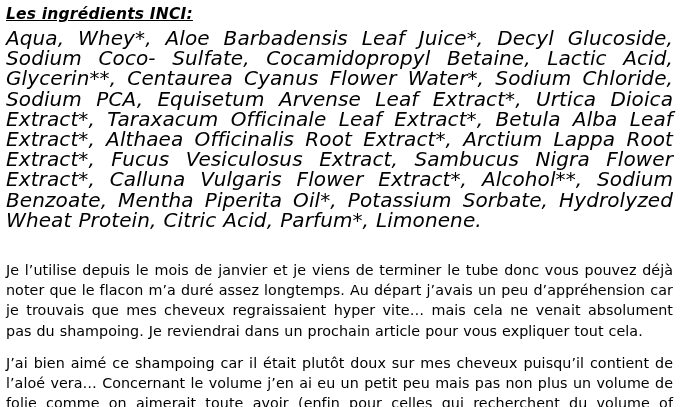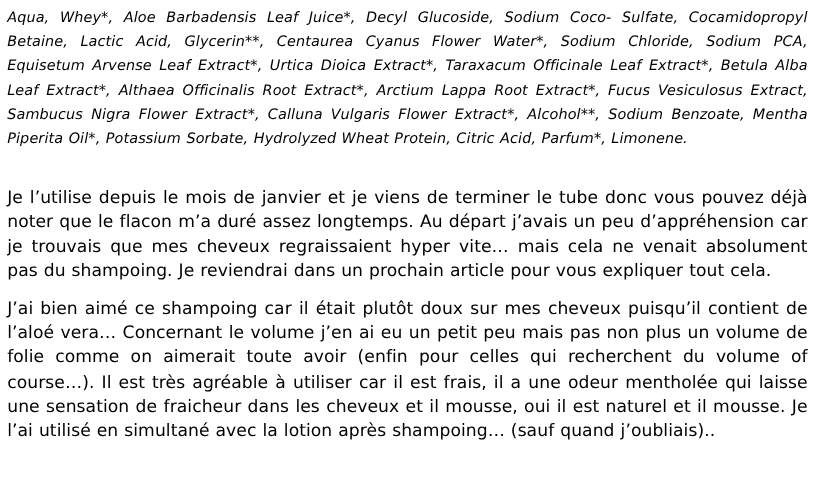--- a/index.html
+++ b/index.html
@@ -25,21 +25,21 @@
     font-style: italic;
     font-weight: bold;
     text-decoration: underline;
     font-size: 15.5px;
     line-height: 20px;
     margin: 0 0 4px 0;
     letter-spacing: 0.2px;
   }
   .ingredients {
     font-style: italic;
-    font-size: 12px;
+    font-size: 20px;
     line-height: 20.2px;
     margin: 0;
     text-align: justify;
     text-justify: inter-word;
     letter-spacing: 0.1px;
     word-spacing: 0.6px;
   }
   .gap {
     height: 18px;
   }
@@ -54,20 +54,21 @@
   }
   .para:last-child {
     margin-bottom: 0;
   }
 </style>
 </head>
 <body>
 
 <div class="page">
 
+  <p class="heading">Les ingrédients INCI:</p>
 
   <p class="ingredients">Aqua, Whey*, Aloe Barbadensis Leaf Juice*, Decyl Glucoside, Sodium Coco- Sulfate, Cocamidopropyl Betaine, Lactic Acid, Glycerin**, Centaurea Cyanus Flower Water*, Sodium Chloride, Sodium PCA, Equisetum Arvense Leaf Extract*, Urtica Dioica Extract*, Taraxacum Officinale Leaf Extract*, Betula Alba Leaf Extract*, Althaea Officinalis Root Extract*, Arctium Lappa Root Extract*, Fucus Vesiculosus Extract, Sambucus Nigra Flower Extract*, Calluna Vulgaris Flower Extract*, Alcohol**, Sodium Benzoate, Mentha Piperita Oil*, Potassium Sorbate, Hydrolyzed Wheat Protein, Citric Acid, Parfum*, Limonene.</p>
 
   <div class="gap"></div>
 
   <p class="para">Je l’utilise depuis le mois de janvier et je viens de terminer le tube donc vous pouvez déjà noter que le flacon m’a duré assez longtemps. Au départ j’avais un peu d’appréhension car je trouvais que mes cheveux regraissaient hyper vite… mais cela ne venait absolument pas du shampoing. Je reviendrai dans un prochain article pour vous expliquer tout cela.</p>
 
   <p class="para">J’ai bien aimé ce shampoing car il était plutôt doux sur mes cheveux puisqu’il contient de l’aloé vera… Concernant le volume j’en ai eu un petit peu mais pas non plus un volume de folie comme on aimerait toute avoir (enfin pour celles qui recherchent du volume of course…). Il est très agréable à utiliser car il est frais, il a une odeur mentholée qui laisse une sensation de fraicheur dans les cheveux et il mousse, oui il est naturel et il mousse.  Je l’ai utilisé en simultané avec la lotion après shampoing… (sauf quand j’oubliais)..</p>
 
 </div>

